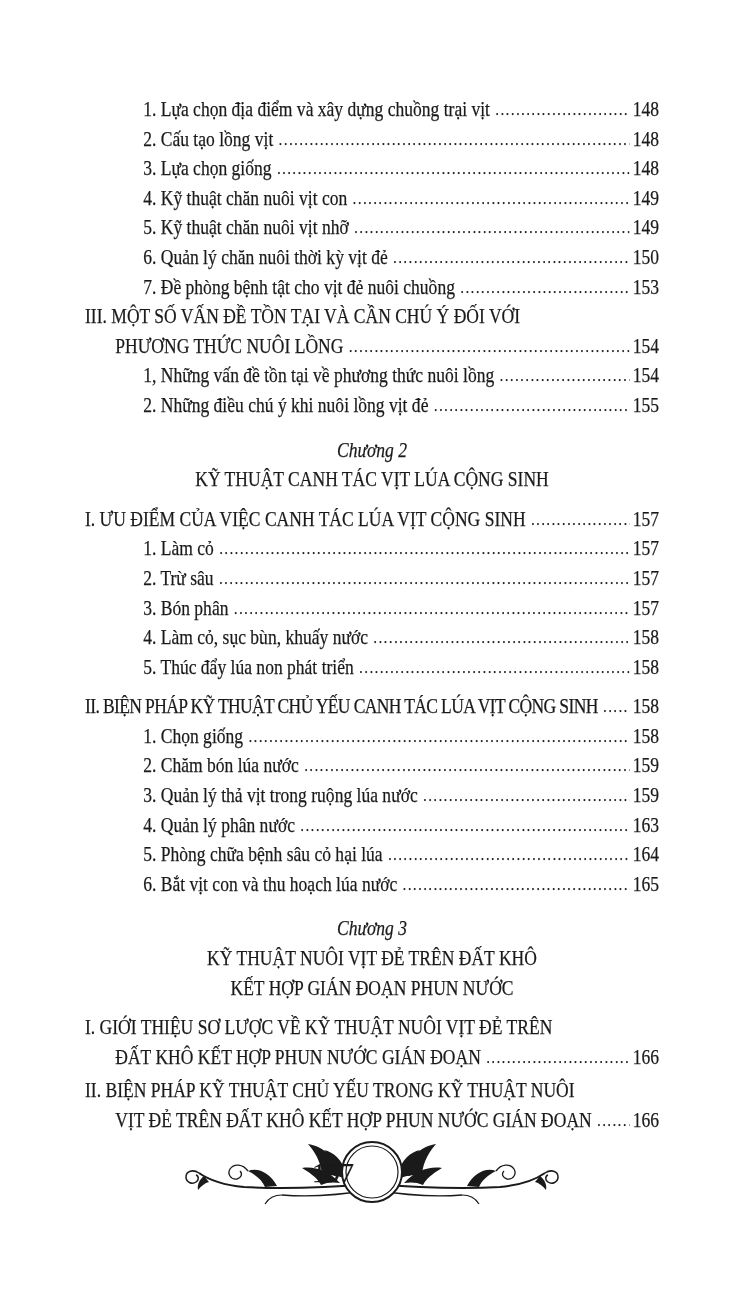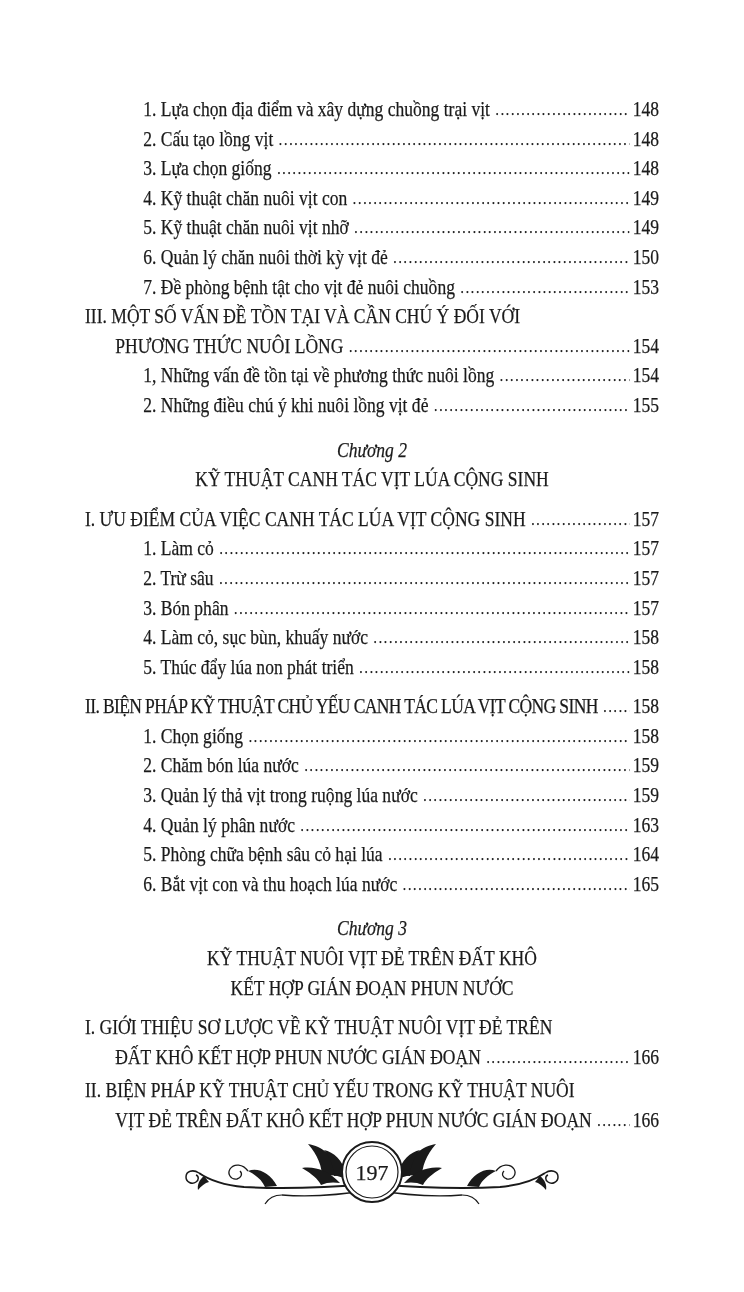--- a/index.html
+++ b/index.html
@@ -80,22 +80,21 @@
     width: 380px;
     height: 100px;
   }
   .page-number {
     position: absolute;
     left: 312px;
     top: 1158px;
     width: 120px;
     height: 29px;
     line-height: 29px;
-    text-align: center;
-    font-size: 22px;
+    font-size: 28px;
   }
 </style>
 </head>
 <body>
 
 <main class="toc" id="toc-list">
     <div class="row sub">
       <span class="title">1. Lựa chọn địa điểm và xây dựng chuồng trại vịt</span>
       <span class="dots"></span>
       <span class="pg">148</span>

